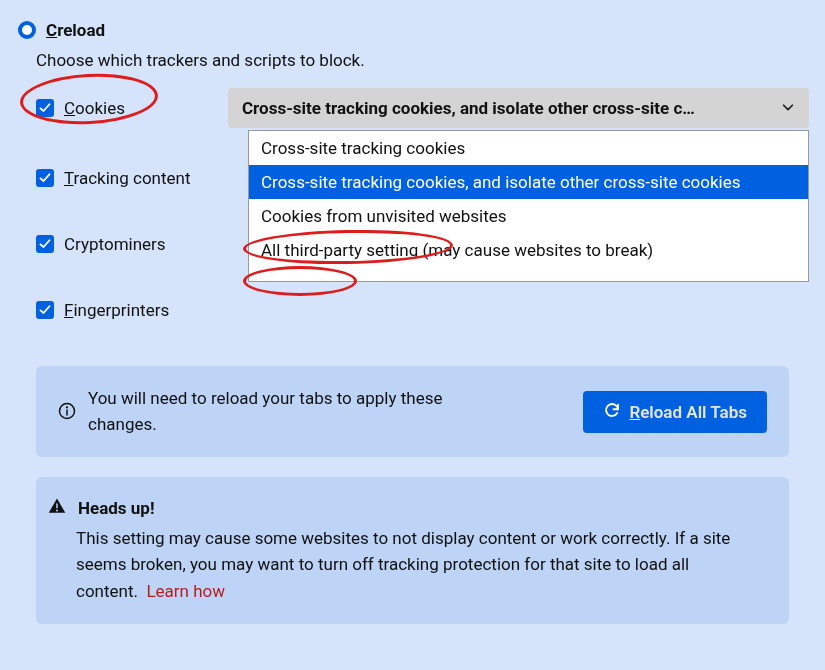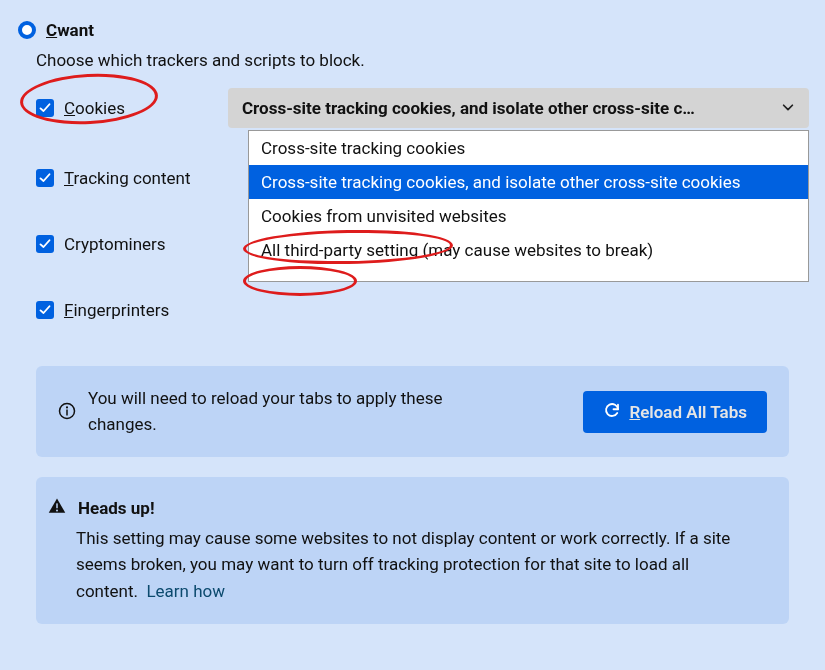--- a/index.html
+++ b/index.html
@@ -86,37 +86,37 @@
 
     .warn-box {
       margin: 20px 20px 17px 20px;
       background: #bdd4f6;
       border-radius: 6px;
       padding: 20px 12px;
     }
     .warn-head { display: flex; align-items: center; gap: 12px; margin-bottom: 6px; }
     .warn-title { font-size: 17px; font-weight: 700; }
     .warn-body { font-size: 17px; line-height: 1.55; margin-left: 28px; }
-    .link { color: #0c4a6e; cursor: pointer; }
+    .link { color: #b91c1c; cursor: pointer; }
 
     
     .annot {
       position: absolute;
       border: 3px solid #de1c1c;
       border-radius: 50%;
       pointer-events: none;
       z-index: 10;
     }
   </style>
 </head>
 <body>
 
 <div class="radio-row">
   <div class="radio"></div>
-  <div class="radio-label"><span class="ul">C</span><span>want</span></div>
+  <div class="radio-label"><span class="ul">C</span><span>reload</span></div>
 </div>
 
 <div class="subtitle">Choose which trackers and scripts to block.</div>
 
 <div class="options-area">
 
   <div class="option-row row-cookies">
 
     <div class="annot" style="left:-16px; top:-14px; width:138px; height:50px; transform:rotate(-3deg);"></div>
     <div class="chk-wrap">

